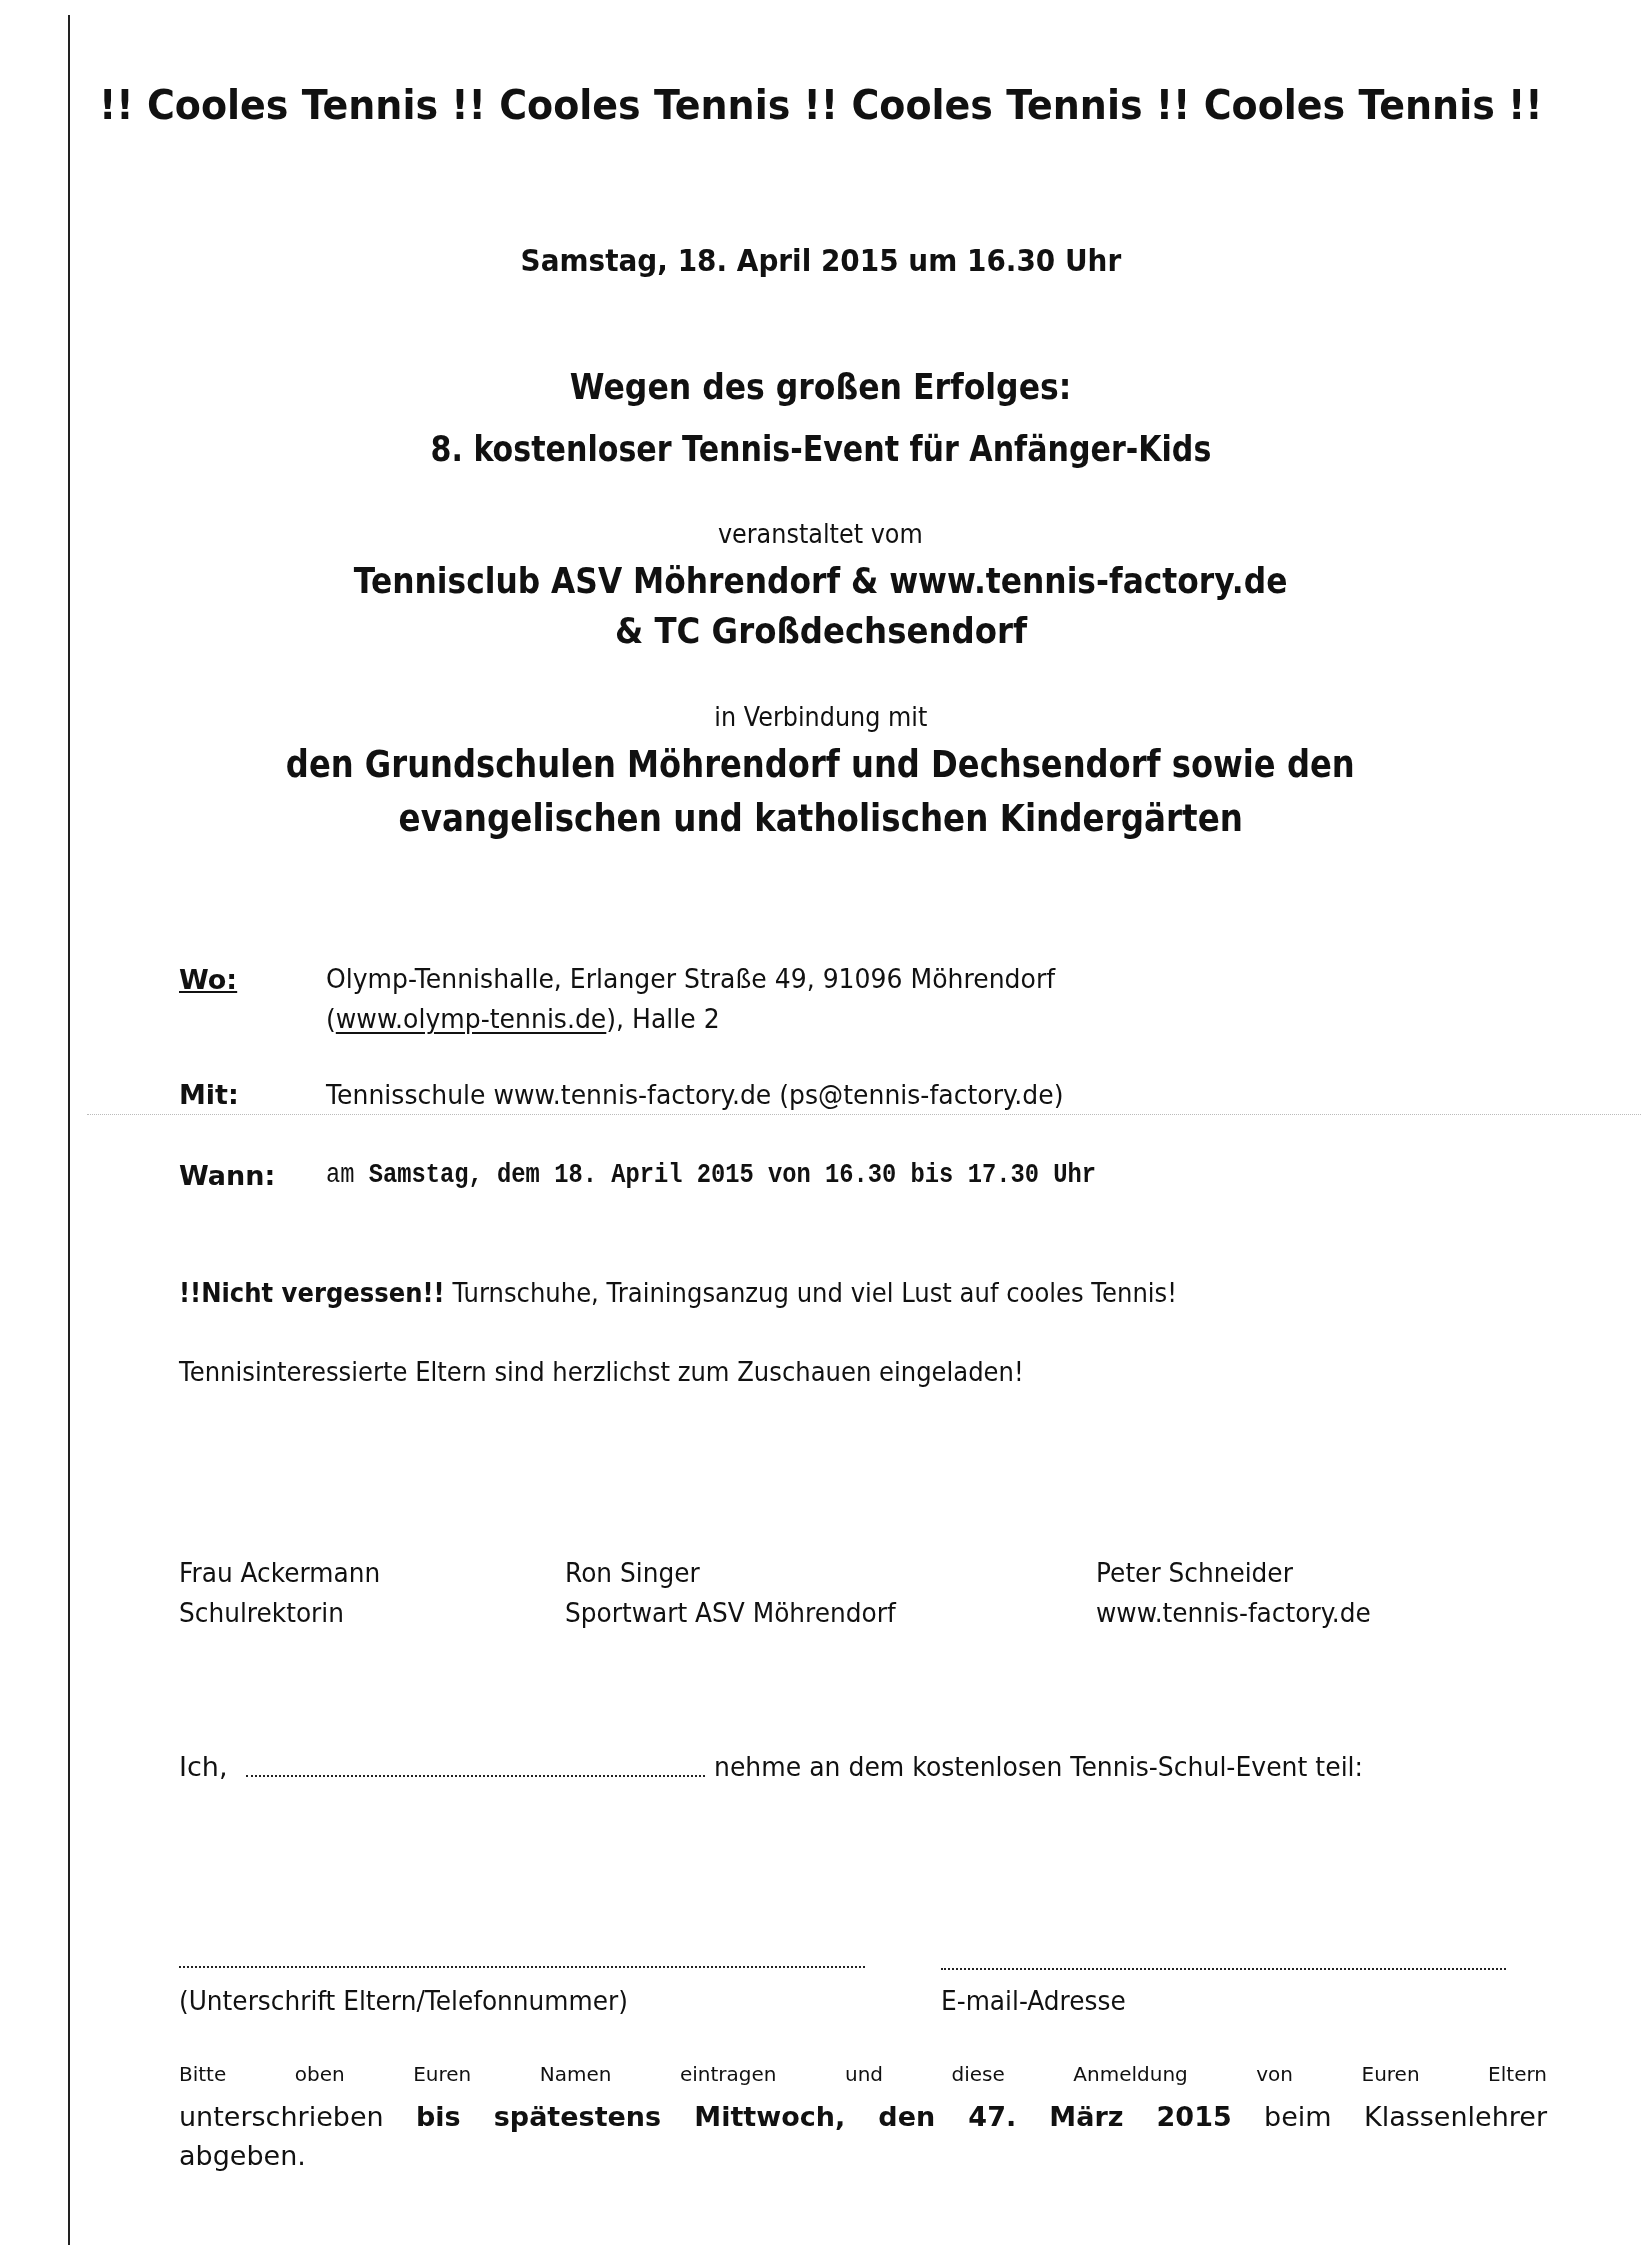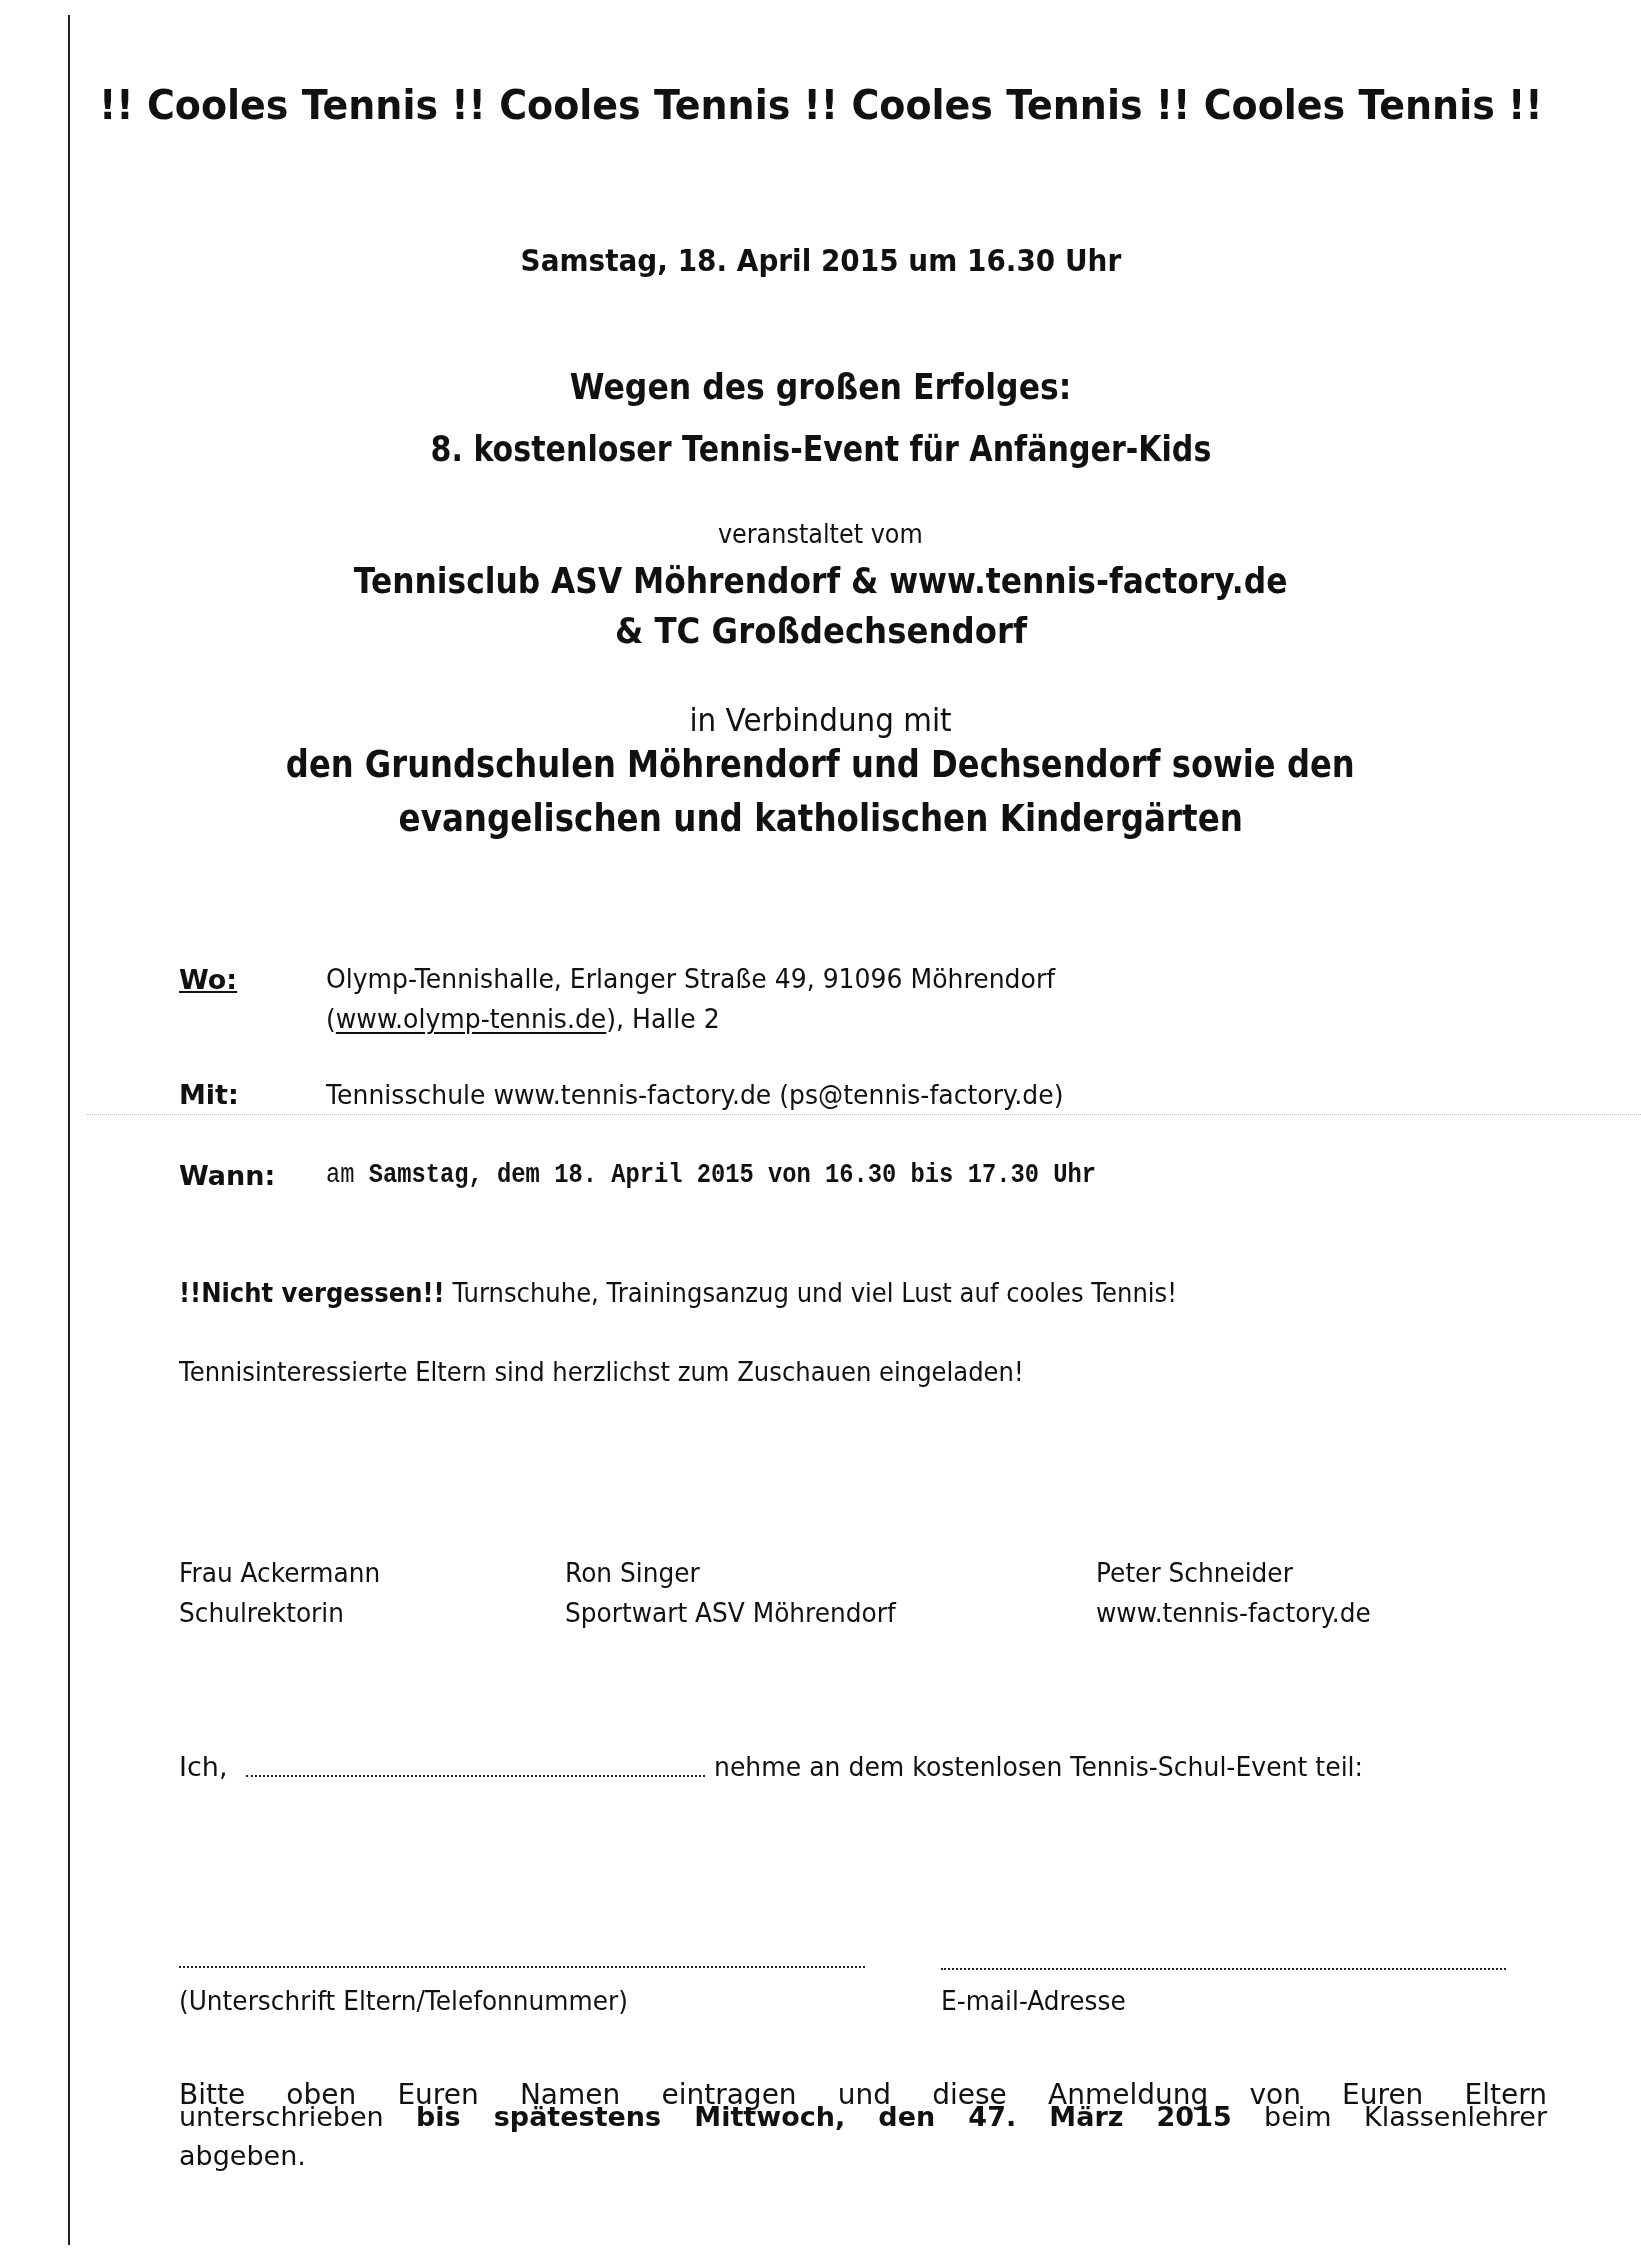--- a/index.html
+++ b/index.html
@@ -39,21 +39,21 @@
 <div class="abs center" style="top:521px; font-size:26px;">
   <span class="fit" style="transform:scaleX(0.92);">veranstaltet vom</span>
 </div>
 <div class="abs center b" style="top:563px; font-size:36px;">
   <span class="fit" style="transform:scaleX(0.87);">Tennisclub ASV Möhrendorf &amp; www.tennis-factory.de</span>
 </div>
 <div class="abs center b" style="top:613px; font-size:36px;">
   <span class="fit" style="transform:scaleX(0.9);">&amp; TC Großdechsendorf</span>
 </div>
 
-<div class="abs center" style="top:704px; font-size:32px;">
+<div class="abs center" style="top:704px; font-size:26px;">
   <span class="fit" style="transform:scaleX(0.92);">in Verbindung mit</span>
 </div>
 <div class="abs center b" style="top:746px; font-size:37px;">
   <span class="fit" style="transform:scaleX(0.87);">den Grundschulen Möhrendorf und Dechsendorf sowie den</span>
 </div>
 <div class="abs center b" style="top:800px; font-size:37px;">
   <span class="fit" style="transform:scaleX(0.88);">evangelischen und katholischen Kindergärten</span>
 </div>
 
 <div class="abs b" style="left:179px; top:966px; font-size:27px;text-decoration:underline;">Wo:</div>
@@ -108,16 +108,16 @@
 <div class="abs" style="left:941px; top:1968px; width:565px; height:5.8px;">
   <div class="dots" style="left:0; width:565px;"></div>
 </div>
 <div class="abs" style="left:179px; top:1987px; font-size:27px;">
   <span class="fit-left" style="transform:scaleX(0.92);">(Unterschrift Eltern/Telefonnummer)</span>
 </div>
 <div class="abs" style="left:941px; top:1987px; font-size:27px;">
   <span class="fit-left" style="transform:scaleX(0.92);">E-mail-Adresse</span>
 </div>
 
-<div class="abs" style="left:179px; top:2064px; width:1368px; font-size:28px; text-align:justify; text-align-last:justify; white-space:normal;margin-top:17px;">Bitte oben Euren Namen eintragen und diese Anmeldung von Euren Eltern</div>
+<div class="abs" style="left:179px; top:2064px; width:1368px; font-size:20px; text-align:justify; text-align-last:justify; white-space:normal;">Bitte oben Euren Namen eintragen und diese Anmeldung von Euren Eltern</div>
 <div class="abs" style="left:179px; top:2103px; width:1368px; font-size:27px; text-align:justify; text-align-last:justify; white-space:normal;"><span>unterschrieben </span><span class="b">bis spätestens Mittwoch, den 47. März 2015</span><span> beim Klassenlehrer</span></div>
 <div class="abs" style="left:179px; top:2142px; font-size:27px;">abgeben.</div>
 
 
 </body></html>

